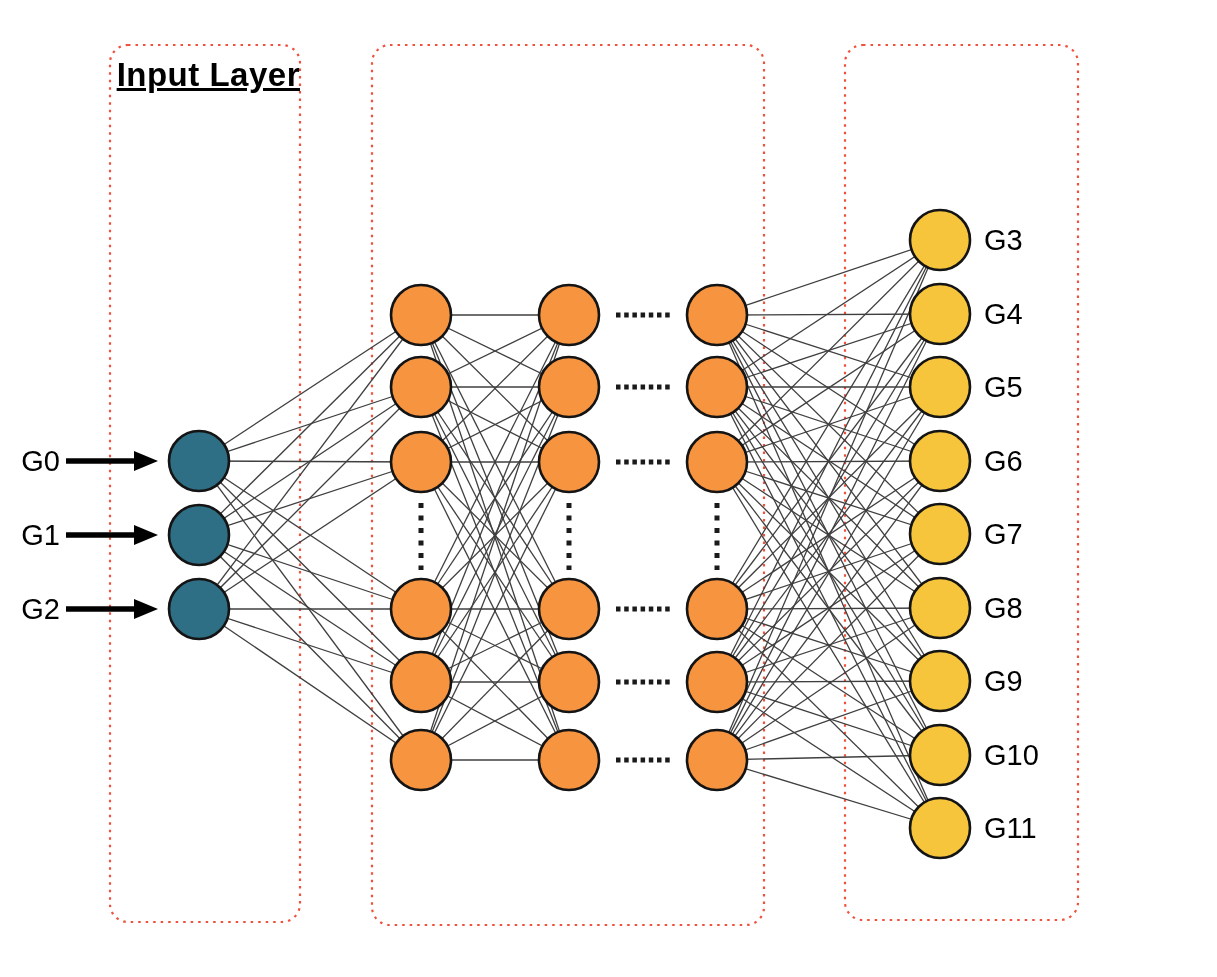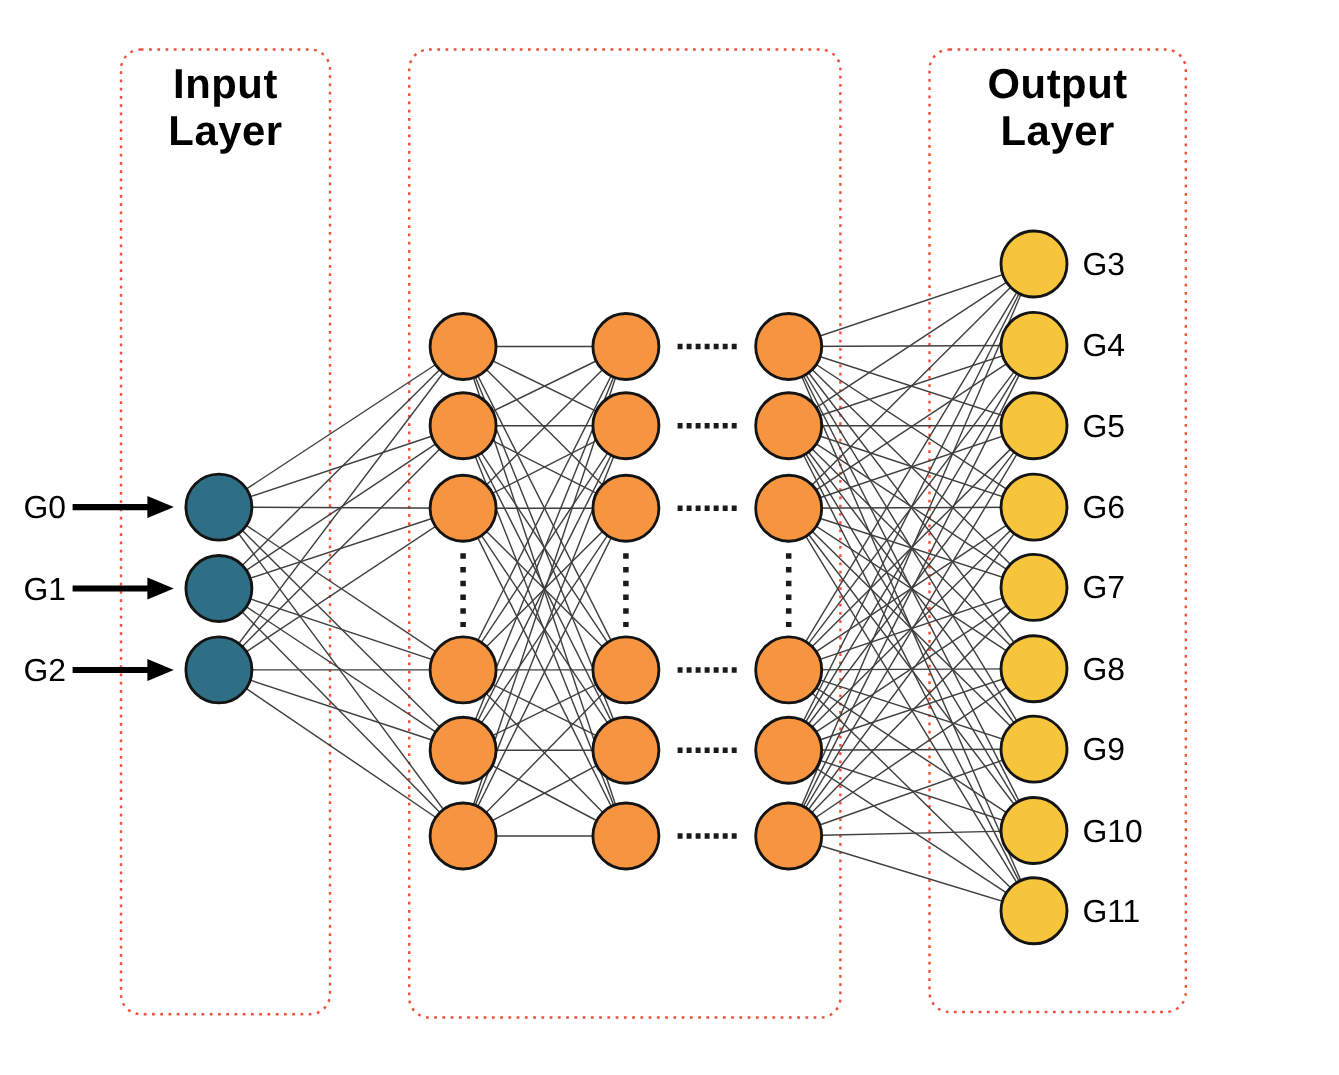--- a/index.html
+++ b/index.html
@@ -7,25 +7,26 @@
     position: relative;
     width: 1217px;
     height: 977px;
     background: #ffffff;
     font-family: "Liberation Sans", sans-serif;
     overflow: hidden;
   }
   .stage svg { position: absolute; left: 0; top: 0; }
   .layer-title {
     position: absolute;
-    text-align: center;
+    text-align: right;
     font-weight: bold;
-    font-size: 38px;
+    font-size: 33px;
     color: #000000;
     letter-spacing: 0.5px;
+    text-decoration: underline;
   }
   #title-input  { left: 110px; top: 56px; width: 190px; }
   #title-hidden { left: 372px; top: 56px; width: 392px; }
   #title-output { left: 845px; top: 56px; width: 233px; }
   svg text {
     font-family: "Liberation Sans", sans-serif;
     font-size: 29px;
     fill: #000000;
   }
 </style>
@@ -199,14 +200,13 @@
       <circle cx="940" cy="608" r="30" fill="#f6c53b" stroke="#141414" stroke-width="2.6"></circle>
       <text x="984" y="618">G8</text>
       <circle cx="940" cy="681" r="30" fill="#f6c53b" stroke="#141414" stroke-width="2.6"></circle>
       <text x="984" y="691">G9</text>
       <circle cx="940" cy="755" r="30" fill="#f6c53b" stroke="#141414" stroke-width="2.6"></circle>
       <text x="984" y="765">G10</text>
       <circle cx="940" cy="828" r="30" fill="#f6c53b" stroke="#141414" stroke-width="2.6"></circle>
       <text x="984" y="838">G11</text>
     </svg>
   <div class="layer-title" id="title-input">Input Layer</div>
-  <div class="layer-title" id="title-output">Output Layer</div>
 </div>
 
 </body></html>

